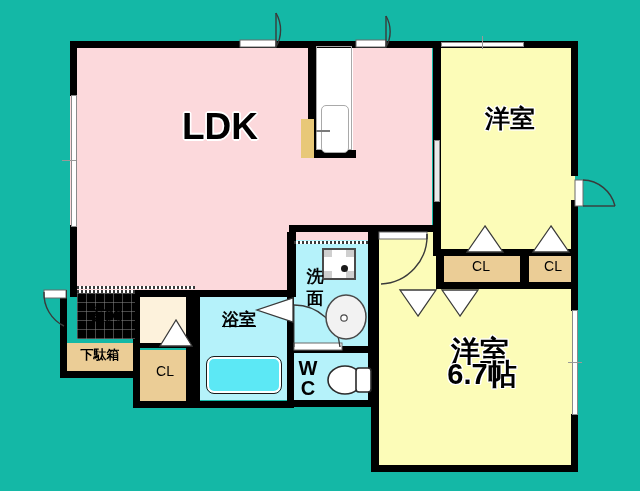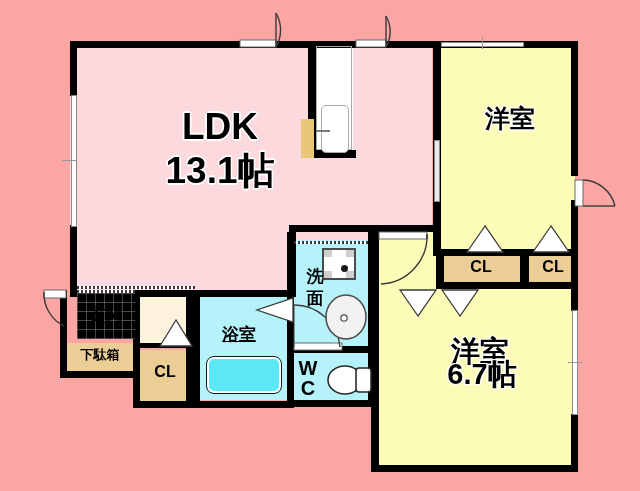--- a/index.html
+++ b/index.html
@@ -7,21 +7,21 @@
     padding: 0;
     background: #ffffff;
   }
   body {
     font-family: "Liberation Sans", sans-serif;
   }
   #plan {
     position: relative;
     width: 640px;
     height: 491px;
-    background: #fca5a5;
+    background: #14b8a6;
     overflow: hidden;
   }
   .room {
     position: absolute;
     box-sizing: border-box;
   }
   .wall {
     position: absolute;
     background: #000000;
   }
@@ -50,22 +50,22 @@
        1.4px 0 0 #fff, -1.4px 0 0 #fff, 0 1.4px 0 #fff, 0 -1.4px 0 #fff,
        1px 1px 0 #fff, -1px 1px 0 #fff, 1px -1px 0 #fff, -1px -1px 0 #fff;
   }
   .label-sm {
     font-size: 17px;
   }
   .label-xs {
     font-size: 13px;
   }
   .label-cl {
-    font-size: 16px;
-    font-weight: bold;
+    font-size: 14px;
+    font-weight: normal;
     font-family: "Liberation Sans", sans-serif;
   }
   .label-wc {
     font-size: 20px;
     font-weight: bold;
     line-height: 1.0;
   }
   .door-arc {
     position: absolute;
   }
@@ -250,31 +250,30 @@
   <div class="thinline" style="left:77px; top:290px; width:58px; height:3px; background:repeating-linear-gradient(90deg,#3a3a3a 0 2px,#ffffff 2px 4px);"></div>
   <div class="thinline" style="left:77px; top:286px; width:118px; height:3px; background:repeating-linear-gradient(90deg,#3a3a3a 0 2px,#ffffff 2px 4px);"></div>
   <div class="thinline" style="left:294px; top:241px; width:74px; height:3px; background:repeating-linear-gradient(90deg,#3a3a3a 0 2px,#ffffff 2px 4px);"></div>
 
   <div class="thinline" style="left:77px; top:293px; width:58px; height:46px;
               background-image:
                 repeating-linear-gradient(0deg, rgba(130,130,130,.55) 0 1px, transparent 1px 9px),
                 repeating-linear-gradient(90deg, rgba(130,130,130,.55) 0 1px, transparent 1px 9px);"></div>
 
   <div class="label label-big" style="left:145px; top:108px; width:150px;">LDK</div>
-  <div class="label label-big" style="left:130px; top:152px; width:180px;">13.1帖</div>
 
   <div class="label label-mid" style="left:455px; top:105px; width:110px;">洋室</div>
 
   <div class="label label-mid" style="left:420px; top:336px; width:120px; font-size:29px;">洋室</div>
   <div class="label label-mid" style="left:412px; top:359px; width:140px; font-size:29px;">6.7帖</div>
 
   <div class="label label-sm" style="left:303px; top:268px; width:24px;">洗</div>
   <div class="label label-sm" style="left:303px; top:290px; width:24px;">面</div>
 
-  <div class="label label-sm" style="left:209px; top:326px; width:60px;text-decoration:underline;">浴室</div>
+  <div class="label label-sm" style="left:209px; top:311px; width:60px;text-decoration:underline;">浴室</div>
 
   <div class="label label-wc" style="left:297px; top:358px; width:22px;">W</div>
   <div class="label label-wc" style="left:297px; top:378px; width:22px;">C</div>
 
   <div class="label label-sm" style="left:78px; top:307px; width:56px; font-size:16px;">玄関</div>
   <div class="label label-xs" style="left:66px; top:348px; width:68px;">下駄箱</div>
 
   <div class="label label-cl" style="left:141px; top:364px; width:48px;">CL</div>
   <div class="label label-cl" style="left:449px; top:259px; width:64px;">CL</div>
   <div class="label label-cl" style="left:532px; top:259px; width:42px;">CL</div>

